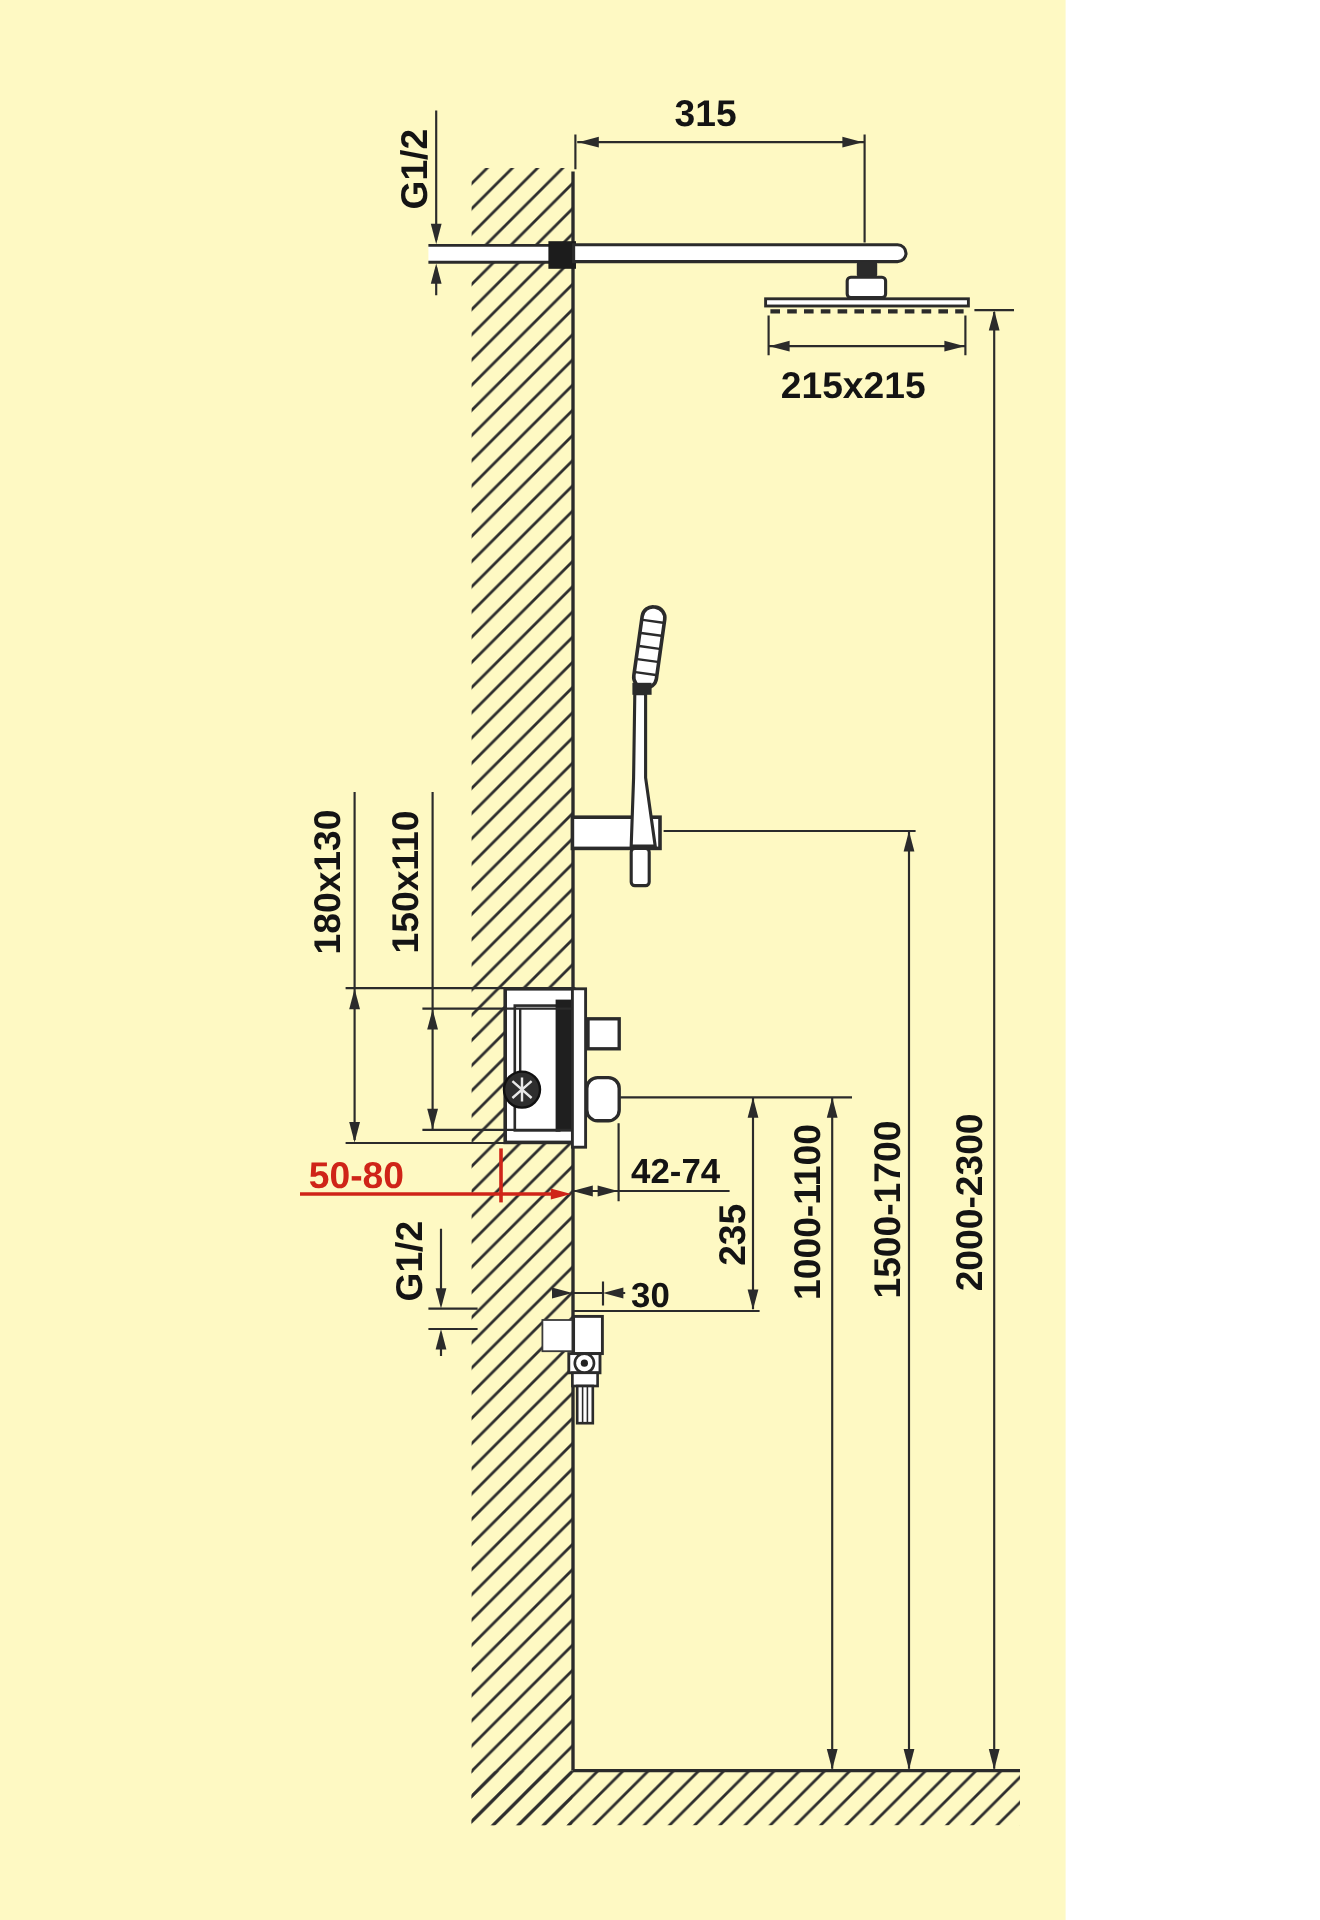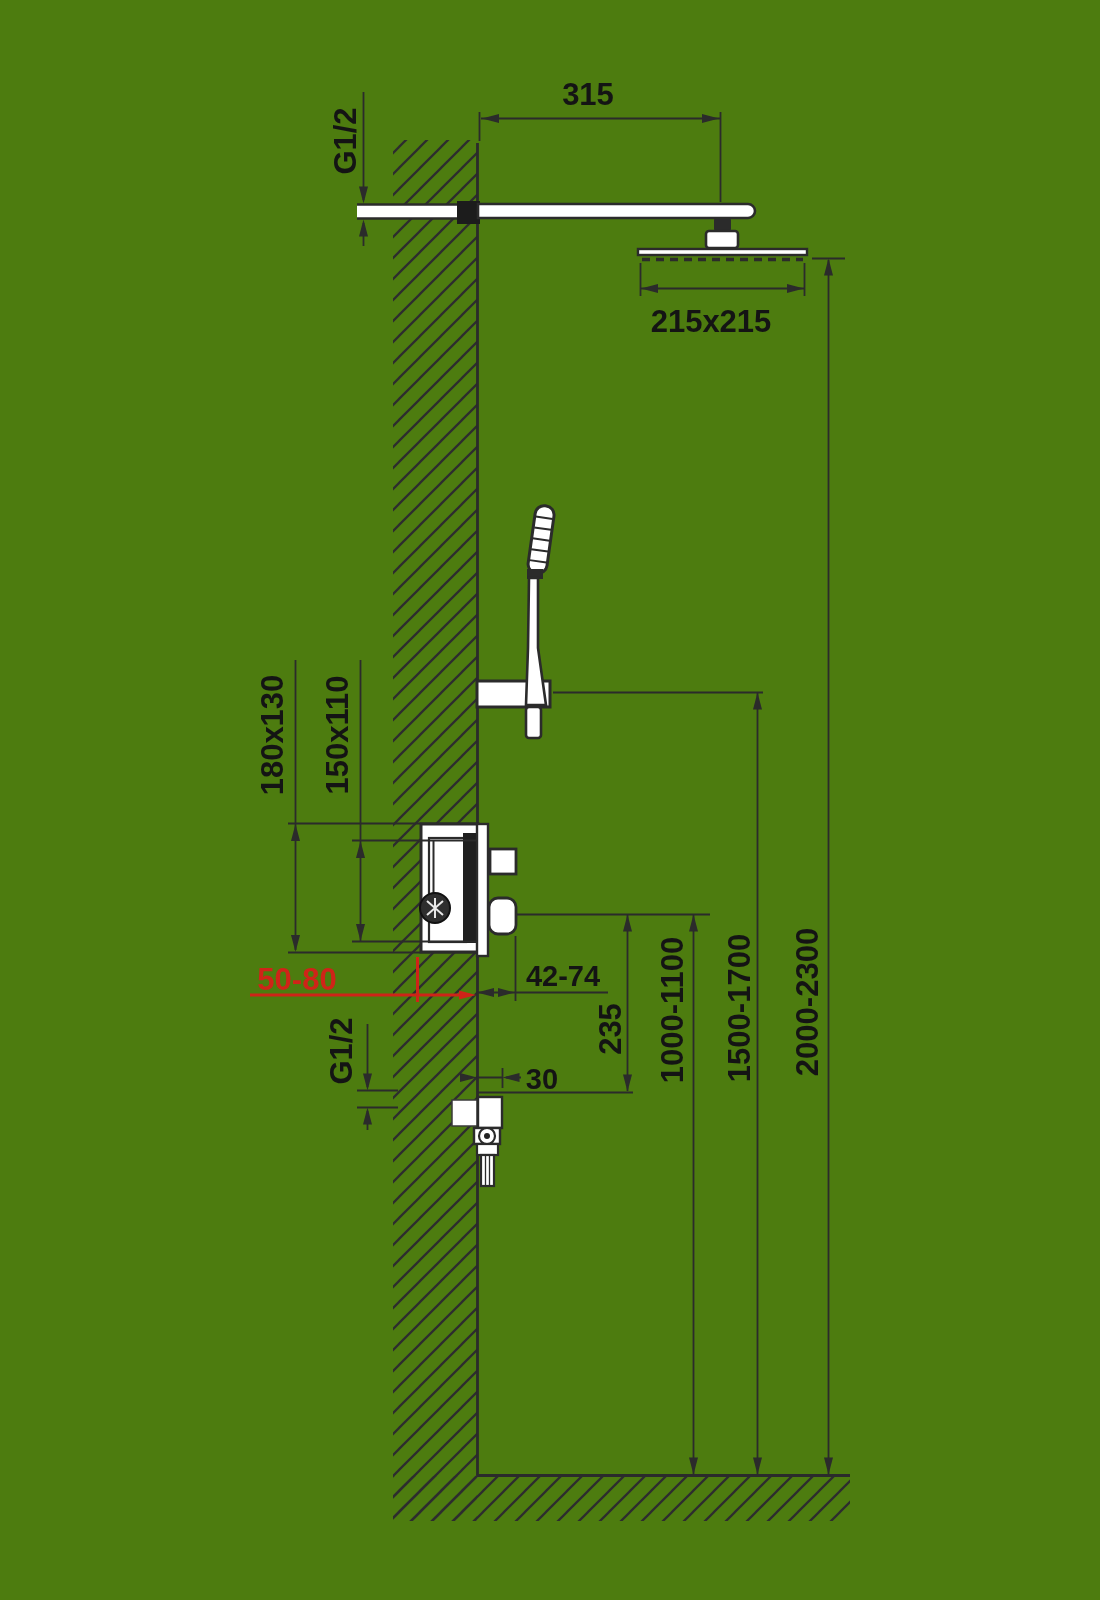--- a/index.html
+++ b/index.html
@@ -1,16 +1,16 @@
 <!DOCTYPE html>
 <html><head>
 <meta charset="utf-8">
 <style>
   html,body{margin:0;padding:0;background:#ffffff;}
-  .stage{position:relative;width:1100px;height:1600px;background:#4d7c0f;overflow:hidden;}
+  .stage{position:relative;width:888px;height:1600px;background:#fef9c3;overflow:hidden;}
   svg{position:absolute;left:0;top:0;}
   text{font-family:"Liberation Sans", sans-serif;font-weight:bold;fill:#141414;}
   .dim-text{font-size:31px;}
   .dim-text-sm{font-size:29px;}
   .red-text{fill:#cf2418;}
   .ln{stroke:#2b2b2b;fill:none;}
   .thick{stroke-width:2.8;}
   .med{stroke-width:2.4;}
   .dim{stroke-width:1.8;}
   .arrow{fill:#2b2b2b;stroke:none;}

